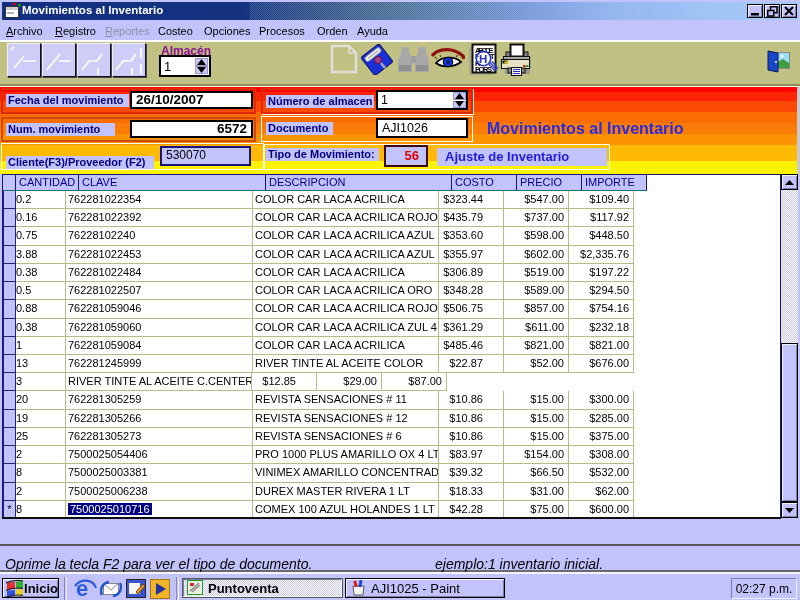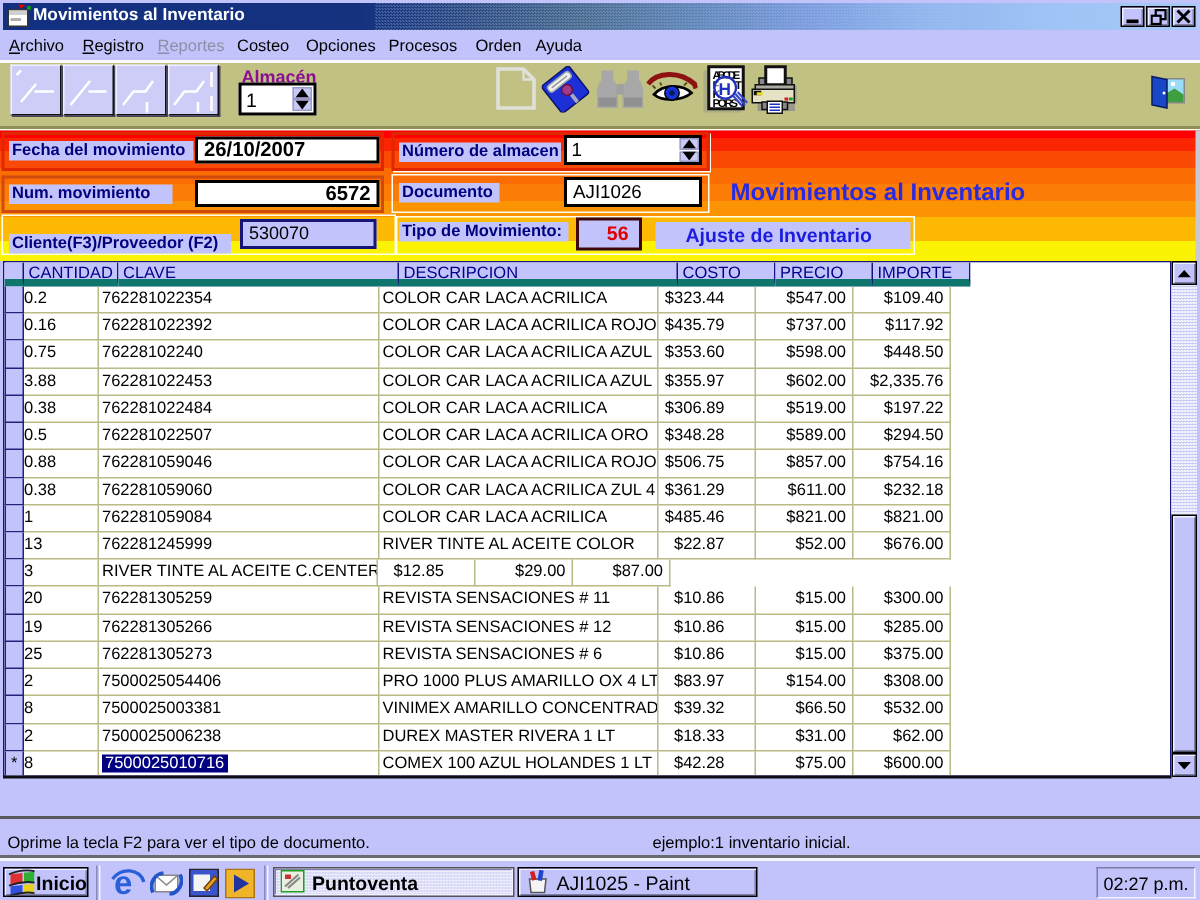--- a/index.html
+++ b/index.html
@@ -51,21 +51,21 @@
 .fbox { position:absolute; }
 .flabel { position:absolute; background:#c3c3fc; color:#00007e; font-weight:bold;
   font-size:11px; line-height:13px; padding-left:2px; white-space:nowrap; }
 .finput { position:absolute; background:#fff; border:2px solid #000; font-size:13px;
   color:#000; white-space:nowrap; }
 
 
 #grid { left:2px; top:174px; width:779px; height:344px; background:#fff;
   border:1px solid #16167a; overflow:hidden; }
 #ghead { display:flex; height:16px; background:#fff; }
-#ghead .hc { background:#c3c3fc; border-right:1px solid #16167a; border-bottom:5px solid #0f766e;
+#ghead .hc { background:#c3c3fc; border-right:1px solid #16167a; border-bottom:1px solid #0f766e;
   color:#00008b; font-size:11px; line-height:15px; padding-left:3px; overflow:hidden; }
 .grow { display:flex; height:18.22px; }
 .gc { border-right:1px solid #b9ba85; border-bottom:1px solid #b9ba85; font-size:11px;
   line-height:17px; color:#000; overflow:hidden; white-space:nowrap; }
 .sel { width:13px; background:#c3c3fc; border:1px solid #22227c; border-top:none;
   font-size:11px; text-align:center; line-height:16px; }
 .cant { width:50px; text-align:left; padding-right:17px; }
 .clav { width:187px; padding-left:2px; }
 .desc { width:186px; padding-left:2px; }
 .cost { width:65px; text-align:right; padding-right:20px; }
@@ -81,21 +81,21 @@
   display:flex; align-items:center; justify-content:center; }
 #sbtrack { position:absolute; left:0; top:16px; width:17px; height:153px;
   background:conic-gradient(#ffffff 25%, #c9c9f6 0 50%, #ffffff 0 75%, #c9c9f6 0);
   background-size:2px 2px; }
 #sbthumb { position:absolute; left:0; top:169px; width:17px; height:159px; background:#c3c3fc;
   border:1px solid #000; box-shadow:inset 1px 1px 0 #f2f2ff, inset -1px -1px 0 #7d7da8; }
 
 
 #statusbar { left:0; top:544px; width:800px; height:28px; background:#c3c3fc;
   border-top:2px solid #58585c; border-bottom:2px solid #6a6a6e; }
-#statusbar span { position:absolute; top:10px; font-size:11px; color:#000; }
+#statusbar span { position:absolute; top:10px; font-size:14px; color:#000;font-style:italic; }
 
 
 #taskbar { left:0; top:572px; width:800px; height:28px; background:#c3c3fc;
   border-top:2px solid #f4f4ff; }
 .tbtn { position:absolute; background:#c3c3fc; border:1px solid #000;
   box-shadow:inset 1px 1px 0 #f2f2ff, inset -1px -1px 0 #7d7da8; }
 .tsep { position:absolute; width:3px; border-left:1px solid #8a8ab0; border-right:1px solid #f2f2ff; }
 </style>
 </head>
 <body>
@@ -257,21 +257,21 @@
           <svg width="9" height="6">
             <path d="M0 0 L9 0 L4.5 6 Z" fill="#000"></path>
           </svg>
         </span>
     </span>
   </div>
   <div class="flabel" style="left:266px; top:35px; width:67px;">Documento</div>
   <div class="finput" style="left:376px; top:31px; width:92px; height:20px; font-size:12.5px; padding-left:4px; line-height:16px;">AJI1026</div>
   <div class="flabel" style="left:266px; top:61px; width:113px;">Tipo de Movimiento:</div>
   <div class="finput" style="left:384px; top:58px; width:44px; height:22px; background:#c3c3fc; border:2px solid #3d0808; color:#e00000; font-weight:bold; font-size:13px; text-align:right; padding-right:7px; line-height:17px;">56</div>
-  <div class="flabel" style="left:437px; top:61px; width:170px; color:#1c1cdf; font-size:13px; line-height:17px; height:18px; padding-left:20px;">Ajuste de Inventario</div>
+  <div class="flabel" style="left:437px; top:61px; width:170px; color:#1c1cdf; font-size:13px; line-height:17px; height:18px; padding-left:8px;">Ajuste de Inventario</div>
 
   <div style="position:absolute; left:487px; top:33px; color:#2a2ae0; font-weight:bold; font-size:16px; white-space:nowrap;">Movimientos al Inventario</div>
 </div>
 <div class="abs" style="left:797px; top:87px; width:3px; height:87px; background:#c9c9d4;"></div>
 
 <div class="abs" id="grid">
   <div id="ghead">
     <div class="hc" style="width:13px; padding-left:0;"></div>
     <div class="hc" style="width:63px;">CANTIDAD</div>
     <div class="hc" style="width:187px;">CLAVE</div>

